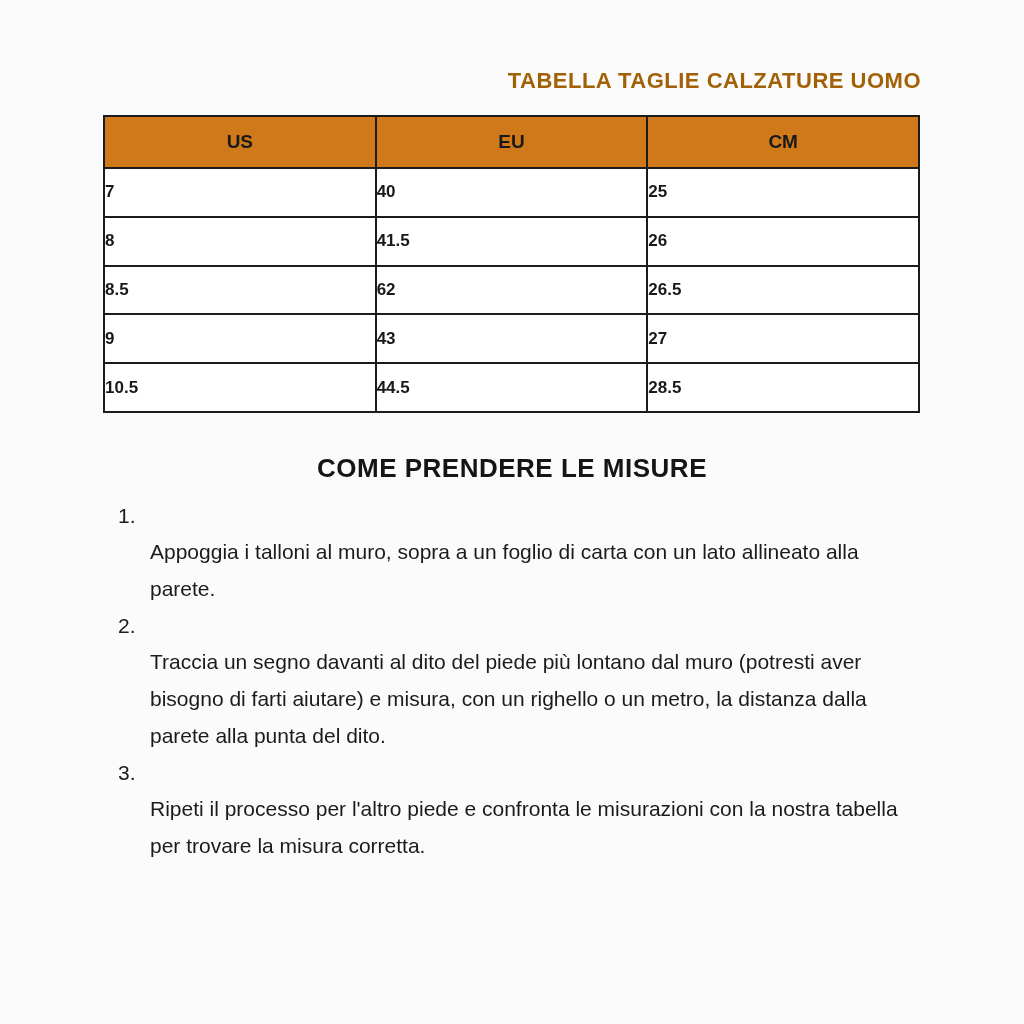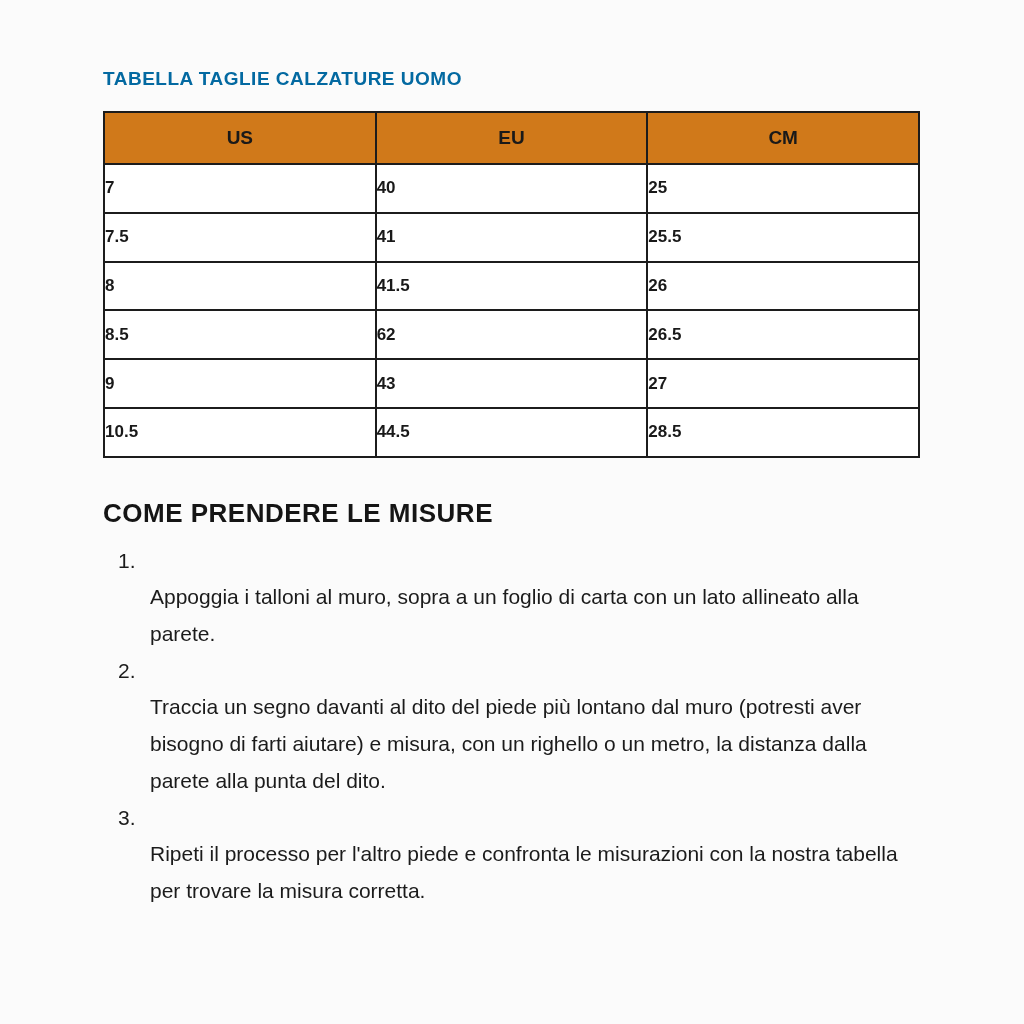--- a/index.html
+++ b/index.html
@@ -10,24 +10,25 @@
     font-family: "Liberation Sans", sans-serif;
     color: #1a1a1a;
   }
   .page {
     width: 1024px;
     height: 1024px;
     padding: 68px 103px 0 103px;
     overflow: hidden;
   }
   .chart-title {
-    font-size: 19px;
+    font-size: 22px;
     font-weight: bold;
     letter-spacing: 0.5px;
-    color: #0369a1;
+    color: #a16207;
+    text-align: right;
   }
   table.size-table {
     margin-top: 21px;
     width: 817px;
     border-collapse: collapse;
     table-layout: fixed;
   }
   table.size-table th, table.size-table td {
     border: 2px solid #1c1c1c;
     vertical-align: middle;
@@ -45,20 +46,21 @@
     font-size: 17px;
     font-weight: bold;
     color: #191919;
   }
   .instructions-title {
     margin-top: 40px;
     font-size: 26px;
     font-weight: bold;
     letter-spacing: 0.5px;
     color: #151515;
+    text-align: center;
   }
   .steps {
     margin-top: 13px;
     margin-left: 15px;
     width: 790px;
   }
   .step {
     display: flex;
     align-items: flex-start;
     font-size: 21px;
@@ -86,25 +88,20 @@
         <th>US</th>
         <th>EU</th>
         <th>CM</th>
       </tr>
     </thead>
     <tbody>
       <tr>
         <td>7</td>
         <td>40</td>
         <td>25</td>
-      </tr>
-      <tr>
-        <td>7.5</td>
-        <td>41</td>
-        <td>25.5</td>
       </tr>
       <tr>
         <td>8</td>
         <td>41.5</td>
         <td>26</td>
       </tr>
       <tr>
         <td>8.5</td>
         <td>62</td>
         <td>26.5</td>

